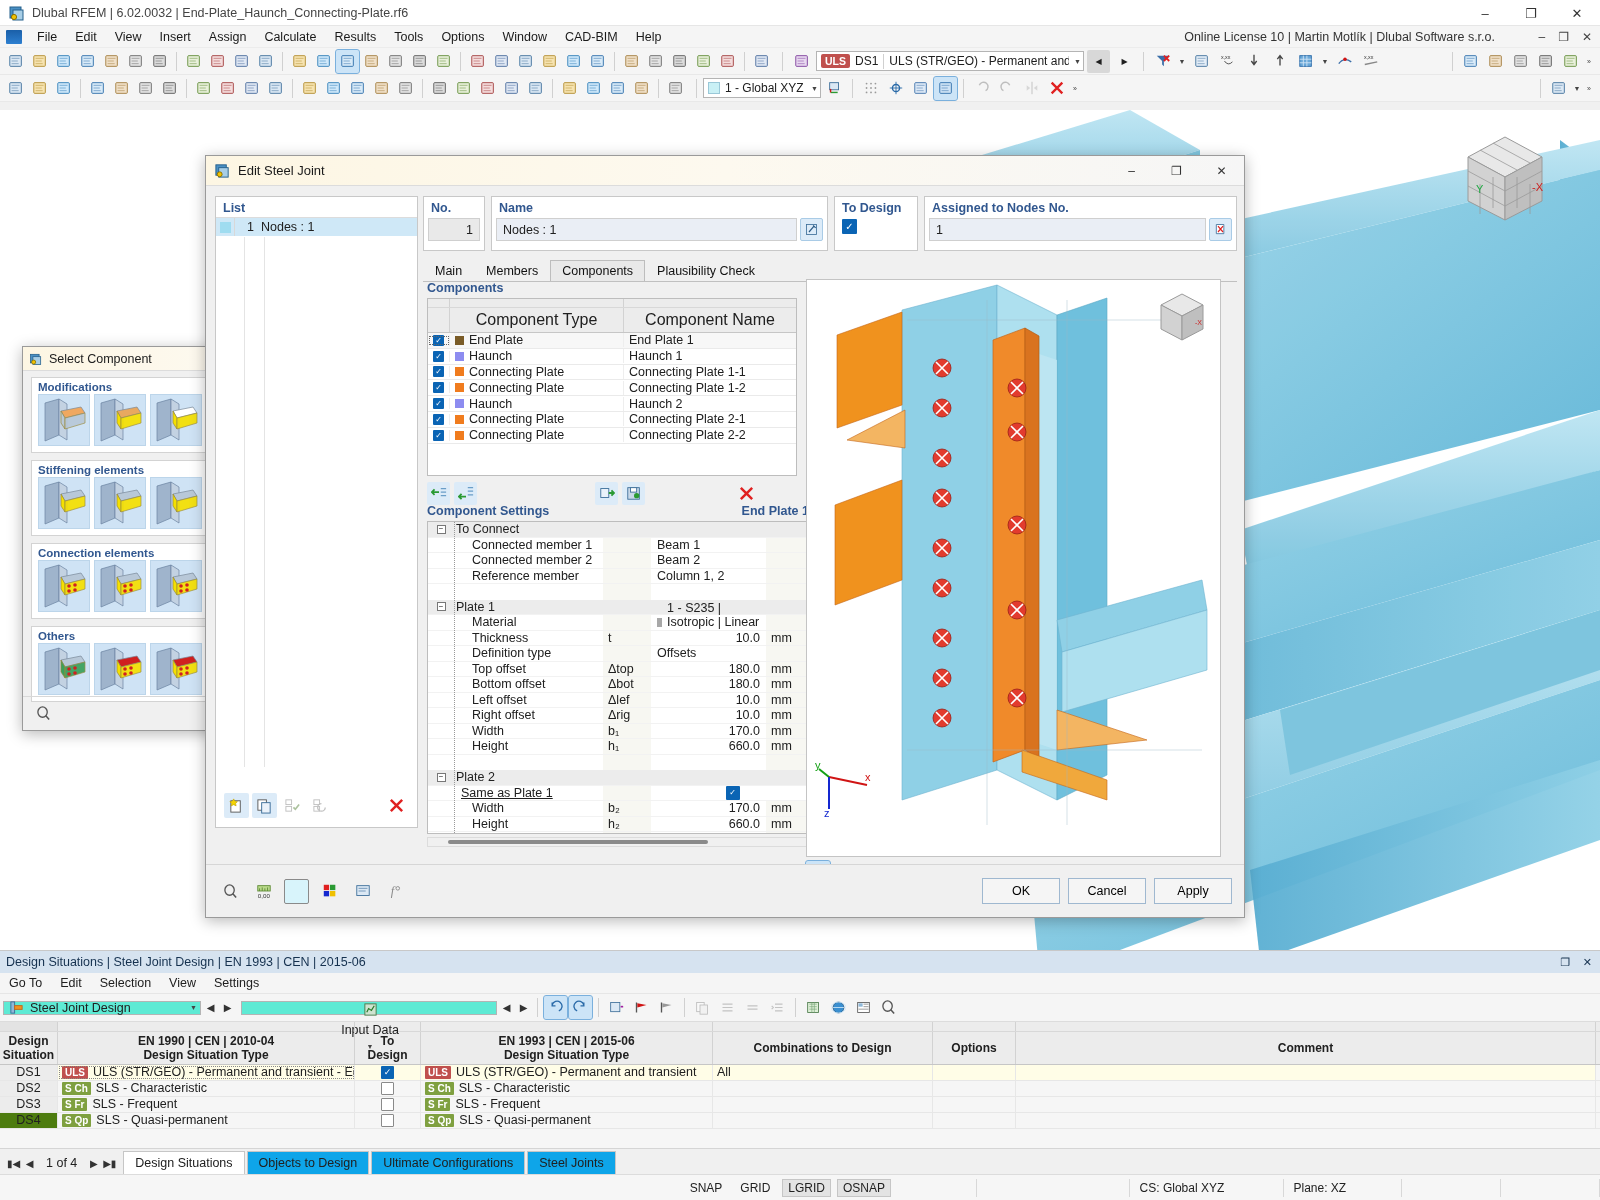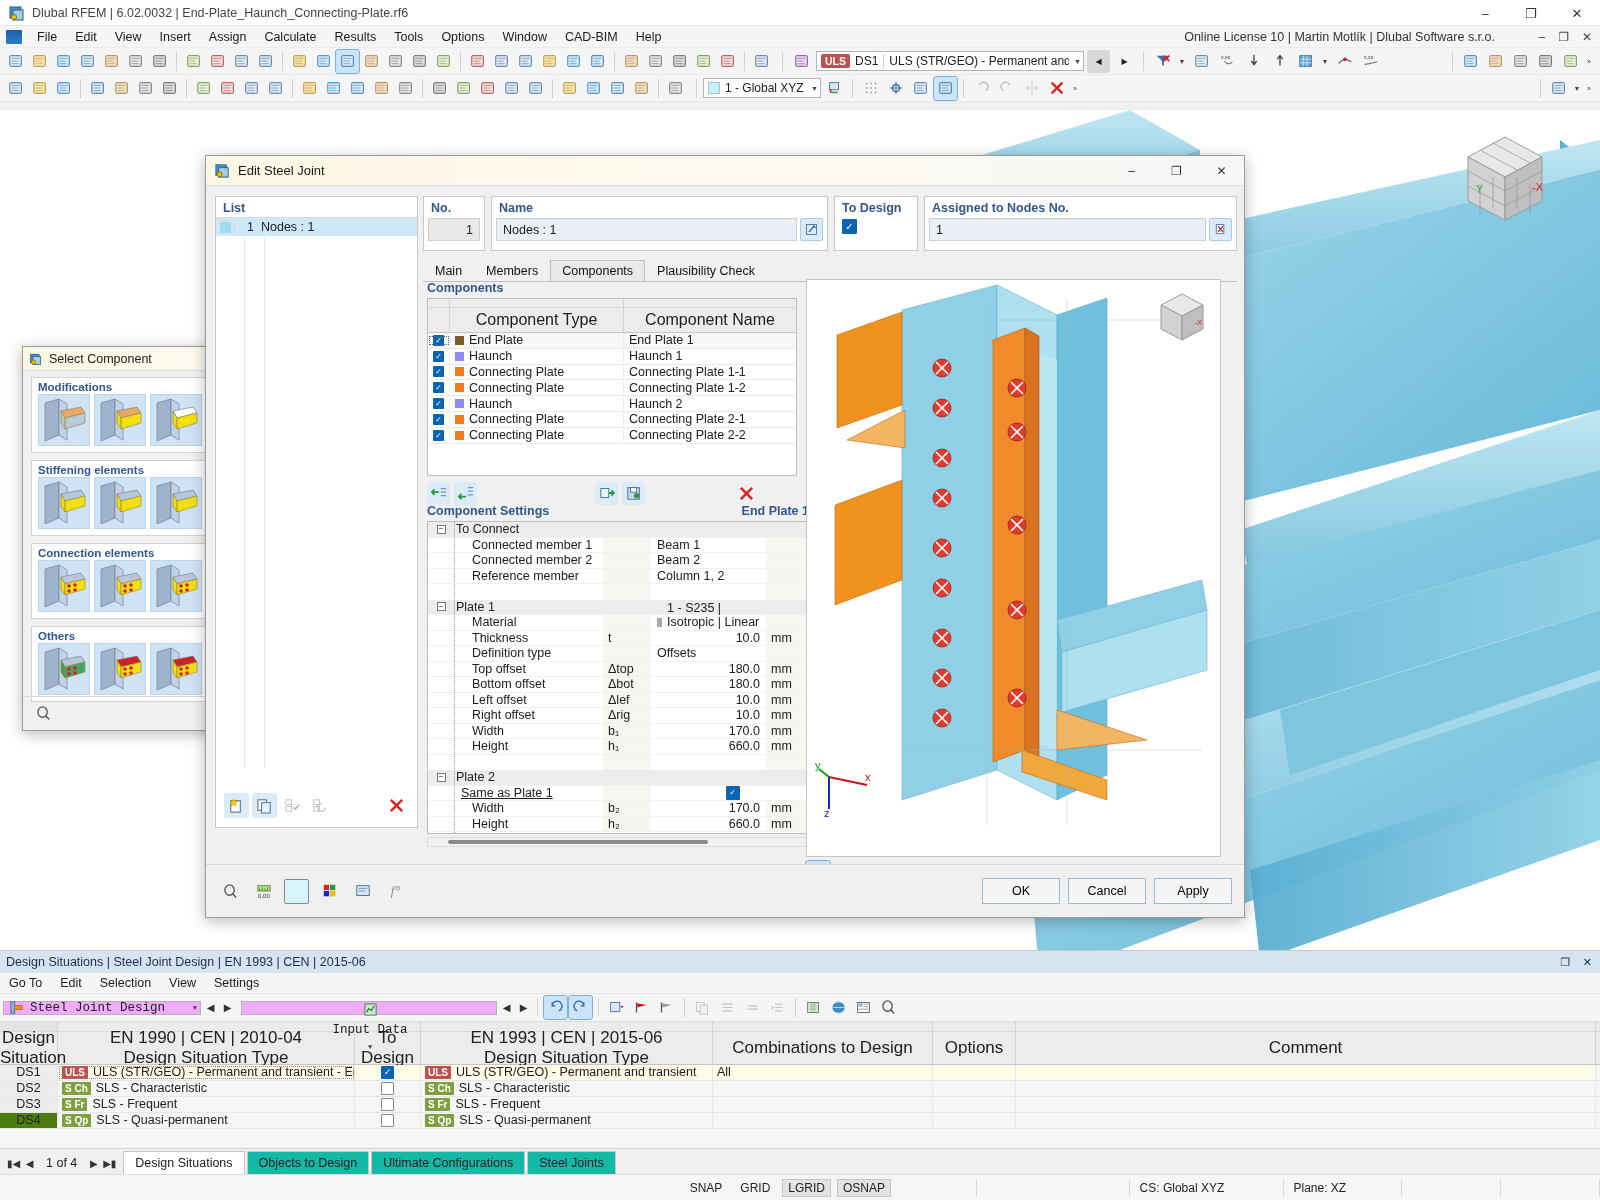--- a/index.html
+++ b/index.html
@@ -100,31 +100,31 @@
   .sc-glbl{color:#31578f;font-weight:bold;font-size:11.5px;padding:3px 6px 1px 6px;}
   .sc-items{display:flex;gap:4px;padding:0 6px 6px 6px;}
   .sc-thumb{width:52px;height:52px;background:#cfe3f5;border:1px solid #bcd5ea;position:relative;overflow:hidden;}
 
   
   #bottompanel{position:absolute;left:0;bottom:0;width:1600px;height:250px;background:#f6f6f6;border-top:1px solid #c8c8c8;}
   .bp-title{height:22px;background:#d6e3f0;display:flex;align-items:center;padding-left:6px;font-size:12.5px;color:#15314f;position:relative;}
   .bp-menu{height:21px;background:#f5f5f5;display:flex;align-items:center;border-bottom:1px solid #e6e6e6;}
   .bp-menu .mi{padding:2px 9px;font-size:12.5px;}
   .bp-toolbar{height:28px;background:#f5f5f5;display:flex;align-items:center;gap:2px;padding-left:3px;border-bottom:1px solid #dcdcdc;}
-  .bsel{height:14px;border:1px solid #b4b4b4;background:#f0abfc;display:flex;align-items:center;font-size:12.5px;padding:0 3px 0 5px;gap:6px;font-family:Liberation Mono, monospace;}
-
-  .dt-head{display:flex;background:#ececec;border-bottom:1px solid #c6c6c6;font-size:17px;}
+  .bsel{height:14px;border:1px solid #b4b4b4;background:#5eead4;display:flex;align-items:center;font-size:12.5px;padding:0 3px 0 5px;gap:6px;}
+
+  .dt-head{display:flex;background:#ececec;border-bottom:1px solid #c6c6c6;font-size:12px;font-weight:bold;}
   .dt-head .c{border-right:1px solid #d2d2d2;text-align:center;padding:2px 0;display:flex;flex-direction:column;justify-content:center;}
   .dt-row{display:flex;font-size:12.5px;height:15.9px;align-items:center;border-bottom:1px solid #e7e7e7;}
   .dt-row .c{border-right:1px solid #e7e7e7;height:100%;display:flex;align-items:center;padding:0 4px;gap:5px;overflow:hidden;white-space:nowrap;}
   .dt-row.sel .c{background:#fffde7;}
   .tag{font-size:10px;font-weight:bold;color:#fff;padding:1px 3px;border-radius:1px;}
 
   .bp-tabs{position:absolute;bottom:26px;left:0;width:1600px;height:26px;display:flex;align-items:flex-end;background:#f0f0f0;border-top:1px solid #d5d5d5;}
-  .bp-tab{padding:4px 11px;font-size:12.5px;border:1px solid #c6c6c6;border-bottom:none;background:#14b8a6;margin-right:2px;}
+  .bp-tab{padding:4px 11px;font-size:12.5px;border:1px solid #c6c6c6;border-bottom:none;background:#0ea5e9;margin-right:2px;}
   .bp-tab.active{background:#fff;}
   .nav-b{width:15px;text-align:center;font-size:10px;color:#333;}
 
   #statusbar{position:absolute;bottom:0;left:0;width:1600px;height:26px;background:#f6f6f6;border-top:1px solid #dcdcdc;display:flex;align-items:center;font-size:12px;color:#222;}
   .sb-toggle{border:1px solid transparent;padding:1px 5px;}
   .sb-toggle.on{background:#e3e3e3;border:1px solid #c6c6c6;}
   .sb-sep{width:1px;height:18px;background:#d8d8d8;}
 </style>
 </head>
 <body>

